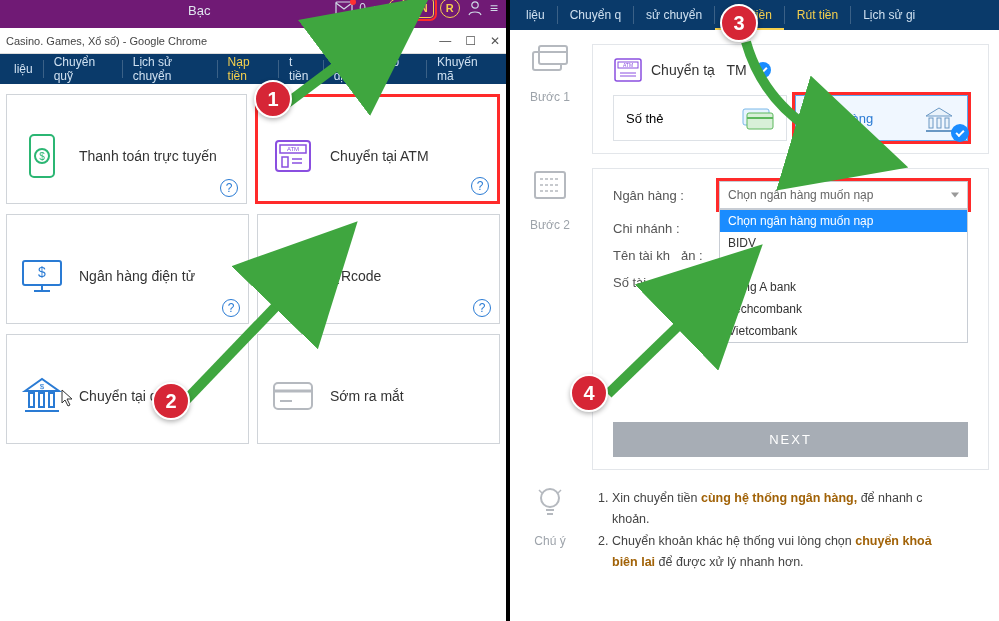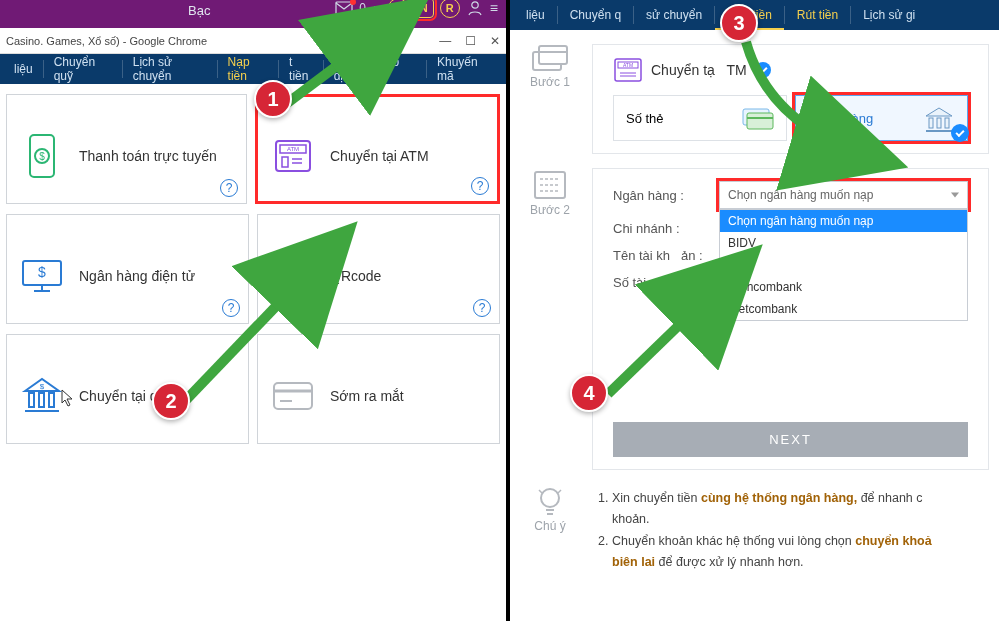--- a/index.html
+++ b/index.html
@@ -43,21 +43,21 @@
 
   
   .nav-r { height:30px; background:#0a3a6a; display:flex; align-items:center; font-size:12px; color:#cfe0f0; padding: 0 4px;}
   .nav-r .navitem { padding: 0 12px; border-right:1px solid rgba(255,255,255,.2); height:18px; display:flex; align-items:center; cursor:pointer;}
   .nav-r .navitem.active { color:#f6d04d; position:relative;}
   .nav-r .navitem.active::after { content:''; position:absolute; bottom:-6px; left:0; right:0; height:2px; background:#f6d04d;}
   .nav-r .navitem.gold { color:#f6d04d; }
 
   .steps { padding: 14px 10px; display:flex; flex-direction:column; gap:14px;}
   .step { display:flex; gap:12px; align-items:flex-start;}
-  .step-head { width:60px; display:flex; flex-direction:column; align-items:center; color:#9da3aa; font-size:12px; gap:1px;}
+  .step-head { width:60px; display:flex; flex-direction:column; align-items:center; color:#9da3aa; font-size:12px; gap:16px;}
   .step-head svg { color:#b5b9bf;}
   .step-body { flex:1; border:1px solid #e3e6ea; padding:12px 20px; position:relative;}
 
   .row-top { display:flex; align-items:center; gap:8px; margin-bottom:12px;}
   .atm-badge { width:30px; height:26px; display:inline-flex;}
   .chuy-title { font-size:14px; color:#333;}
   .blue-dot { width:16px; height:16px; background:#1a8cff; border-radius:50%; display:inline-flex; align-items:center; justify-content:center;}
   .blue-dot::after { content:''; width:6px; height:3px; border-left:2px solid #fff; border-bottom:2px solid #fff; transform:rotate(-45deg); margin-top:-2px;}
 
   .tabs2 { display:flex; gap:8px;}
@@ -303,20 +303,21 @@
         <div class="step-body">
           <div class="form">
             <div class="form-row">
               <span class="form-label">Ngân hàng :</span>
               <div class="select-wrap">
                 <div class="select-box">Chọn ngân hàng muốn nạp</div>
                 <div class="dropdown">
                   <div class="dd-item sel">Chọn ngân hàng muốn nạp</div>
                   <div class="dd-item">BIDV</div>
                   <div class="dd-item">ACB</div>
+                  <div class="dd-item">Dong A bank</div>
                   <div class="dd-item">Techcombank</div>
                   <div class="dd-item">Vietcombank</div>
                 </div>
               </div>
             </div>
             <div class="form-row">
               <span class="form-label">Chi nhánh :</span>
             </div>
             <div class="form-row">
               <span class="form-label"><span>Tên tài kh</span>&nbsp;&nbsp;&nbsp;<span>ản :</span></span>

